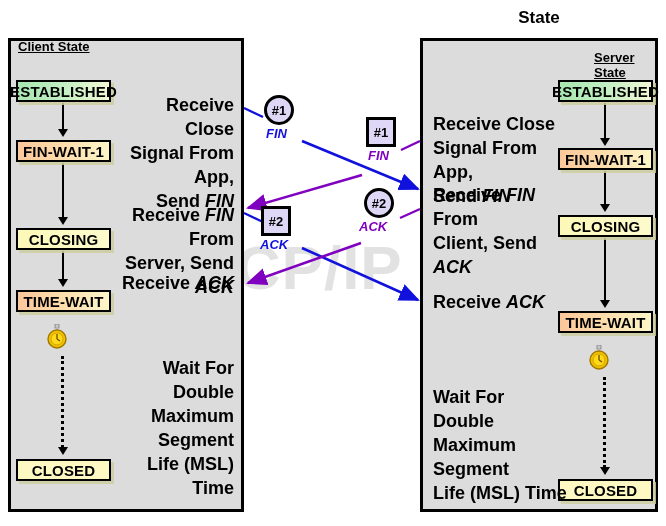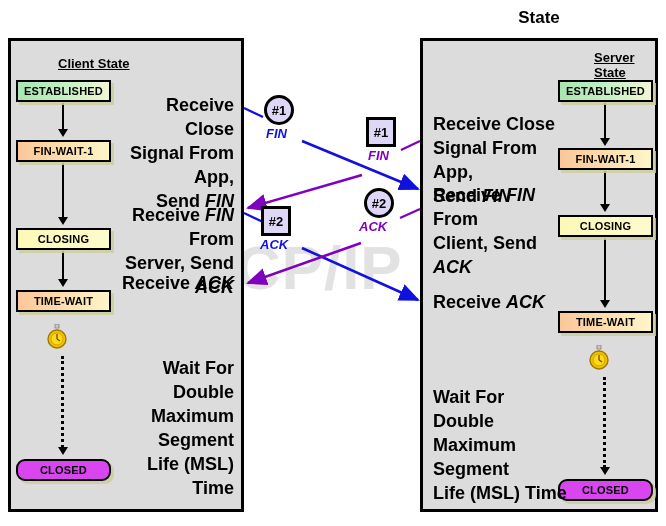--- a/index.html
+++ b/index.html
@@ -63,43 +63,43 @@
 
   
   .panel-heading {
     position: absolute;
     font-size: 13px;
     font-weight: bold;
     color: #000;
     text-decoration: underline;
     z-index: 5;
   }
-  #heading-client { left: 18px;  top: 56px; margin-left: 40px; }
+  #heading-client { left: 18px;  top: 39px; }
   #heading-server { left: 594px; top: 50px; }
 
   
   .state-box {
     position: absolute;
     height: 22px;
     border: 2px solid #000;
     box-sizing: border-box;
     display: flex;
     align-items: center;
     justify-content: center;
-    font-size: 11px;
+    font-size: 15px;
     font-weight: bold;
     color: #000;
     letter-spacing: 0.2px;
     z-index: 5;
     box-shadow: 3px 3px 0 rgba(205,205,160,0.85);
   }
   .state-green  { background: linear-gradient(to right, #a8e6b0 0%, #bfeec2 45%, #f2f7d4 100%); }
   .state-orange { background: linear-gradient(to right, #fbc79a 0%, #fdd9a8 40%, #fdf6c8 100%); }
   .state-yellow { background: linear-gradient(to right, #fcf8b8 0%, #fdfac4 50%, #fdfbcc 100%); }
-  .state-white  { background: #d946ef; border-radius: 9px; }
+  .state-white  { background: #fef9c3; }
 
   
   .vline {
     position: absolute;
     width: 2px;
     background: #000;
     z-index: 4;
   }
   .vline.dotted {
     background: none;

